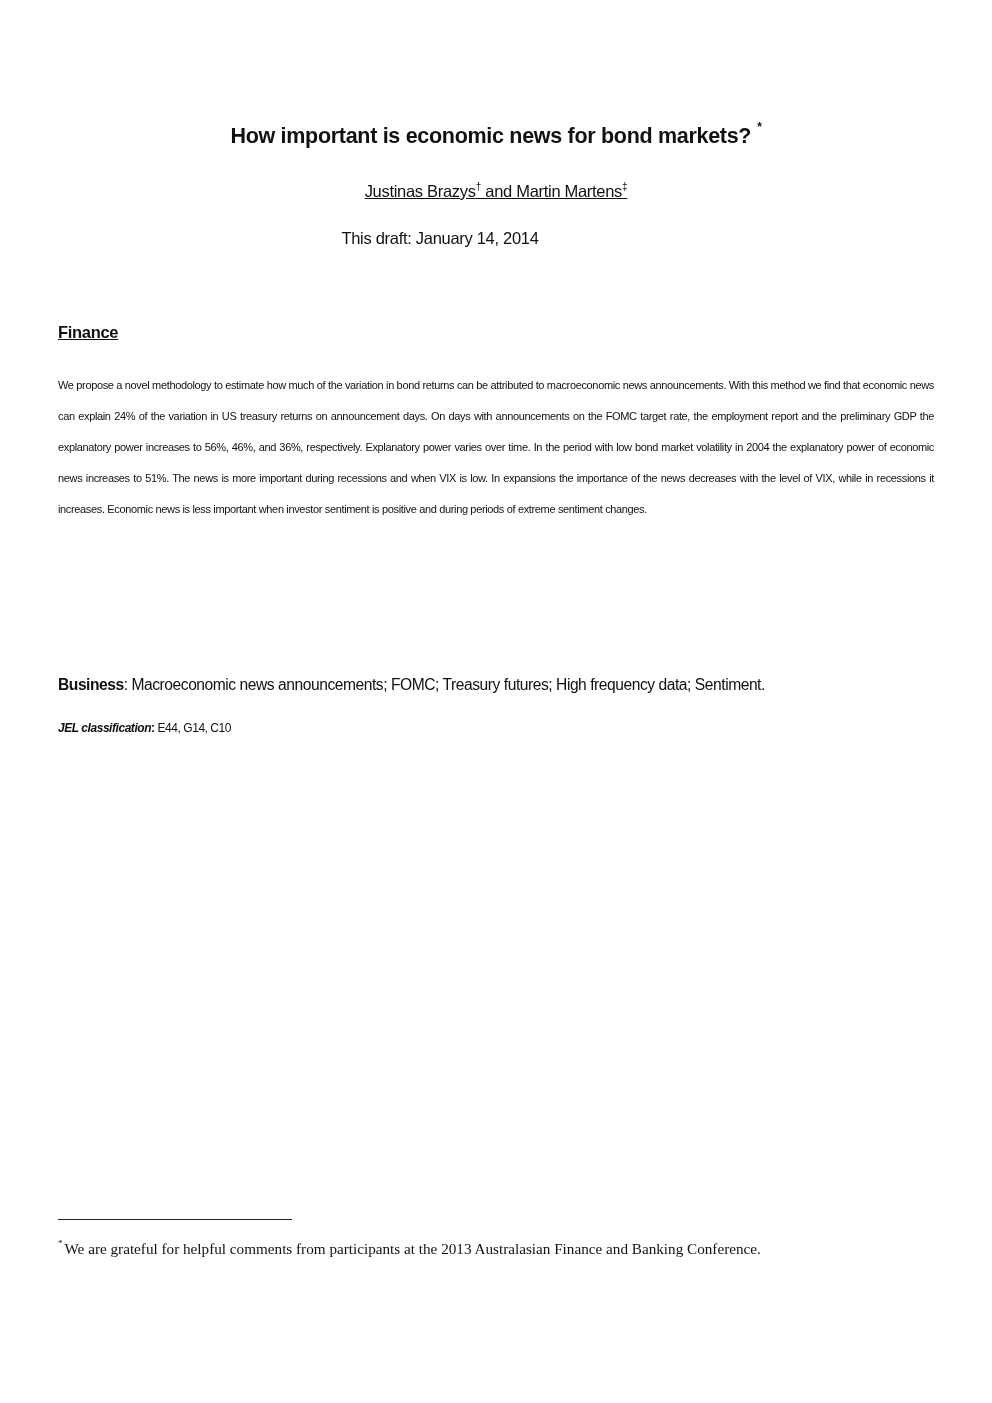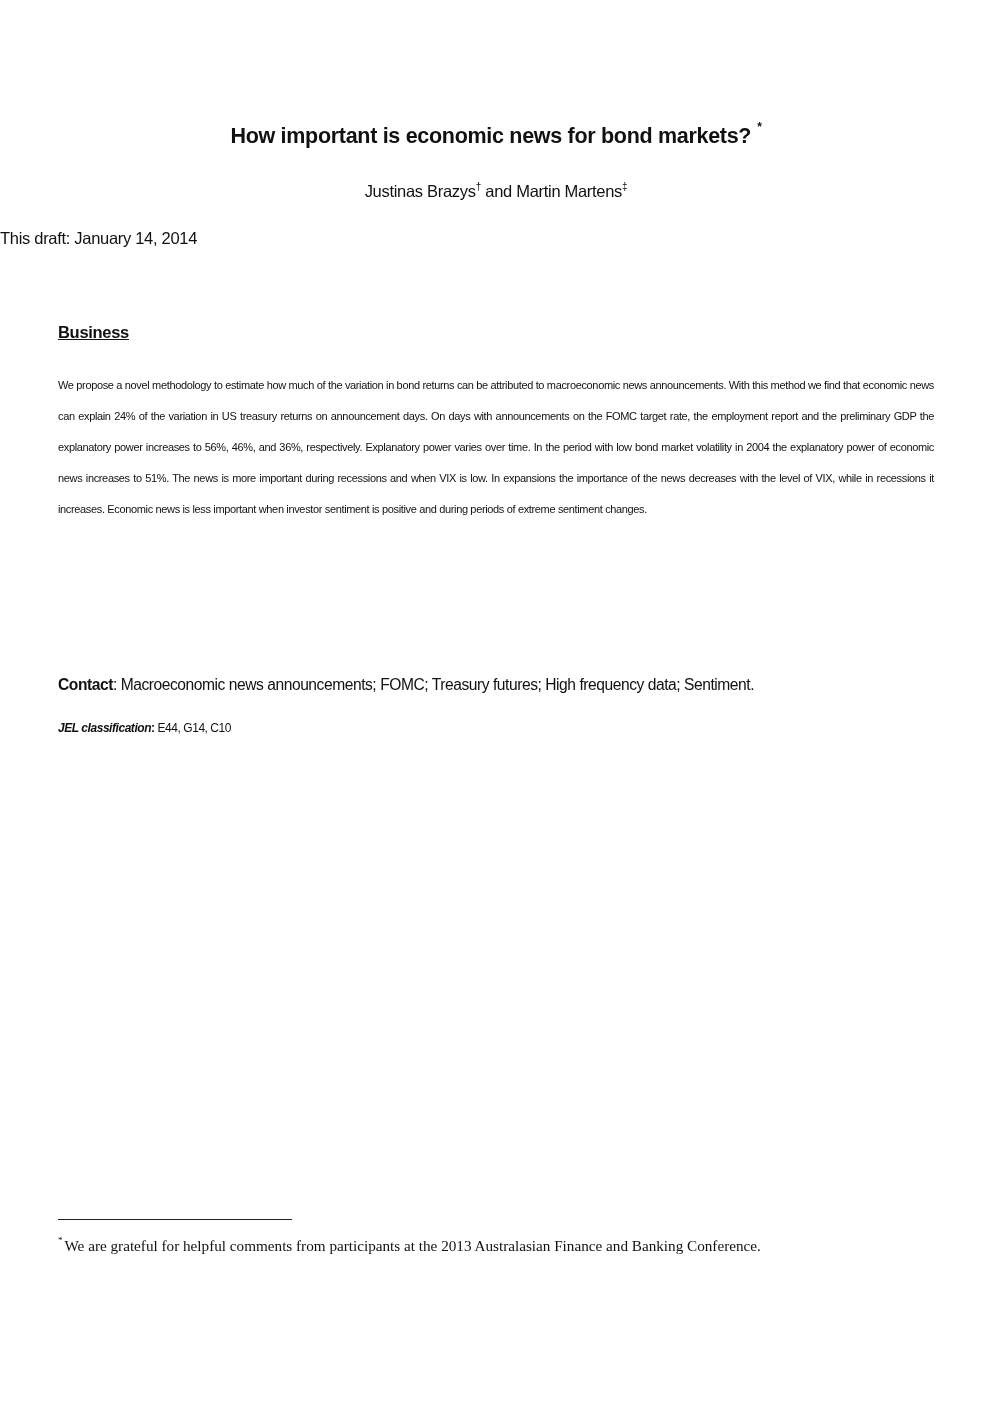--- a/index.html
+++ b/index.html
@@ -4,60 +4,60 @@
 <style>
   html, body { margin: 0; padding: 0; background: #ffffff; }
   body { width: 992px; height: 1403px; position: relative; overflow: hidden; color: #111; }
   .page { position: absolute; left: 0; top: 0; width: 992px; height: 1403px; padding-left: 40px; }
   .sans { font-family: "Liberation Sans", "DejaVu Sans", sans-serif; }
   .serif { font-family: "Liberation Serif", "DejaVu Serif", serif; }
 
   .title { position: absolute; left: 0; width: 992px; top: 124px; text-align: center;
            font-size: 21.5px; font-weight: bold; letter-spacing: -0.3px; }
   .title sup { font-size: 12px; position: relative; top: -4px; margin-left: 6px; }
-  .authors { position: absolute; left: 0; width: 992px; top: 181px; text-align: center; font-size: 16.5px; letter-spacing: -0.3px; }
+  .authors { position: absolute; left: 0; width: 992px; top: 181px; text-align: center; font-size: 16.5px; letter-spacing: -0.3px; text-decoration: underline; }
   .authors sup { font-size: 10px; }
-  .draft { position: absolute; left: 0; width: 880px; top: 229px; text-align: left; font-size: 16.5px; letter-spacing: -0.3px; }
+  .draft { position: absolute; left: 0; width: 880px; top: 229px; text-align: center; font-size: 16.5px; letter-spacing: -0.3px; }
 
   .abstract-heading { position: absolute; left: 58px; top: 323px; font-size: 16.5px; font-weight: bold; text-decoration: underline; letter-spacing: -0.3px; }
   .abstract-body { position: absolute; left: 58px; top: 370px; width: 876px; font-size: 11px; line-height: 31px;
                    text-align: justify; letter-spacing: -0.35px; word-spacing: 0px; }
 
   .keywords { position: absolute; left: 58px; top: 676px; font-size: 15.6px; letter-spacing: -0.45px; }
   .jel { position: absolute; left: 58px; top: 721px; font-size: 12px; letter-spacing: -0.45px; }
   .bold { font-weight: bold; }
   .bolditalic { font-weight: bold; font-style: italic; }
 
   .footnote-rule { position: absolute; left: 58px; top: 1219px; width: 234px; height: 0; border-top: 1px solid #222; }
-  .footnotes { position: absolute; left: 58px; top: 1232px; width: 876px; font-size: 15.2px; line-height: 20px; }
+  .footnotes { position: absolute; left: 58px; top: 1232px; width: 876px; font-size: 15.2px; line-height: 27px; }
   .fn { text-align: justify; }
   .fn sup { font-size: 9px; position: relative; top: -2px; margin-right: 2px; }
 </style>
 </head>
 <body>
 
 <div class="page">
 
   <div class="title sans">
     <span>How important is economic news for bond markets?</span><sup>*</sup>
   </div>
 
   <div class="authors sans">
     <span>Justinas Brazys</span><sup>†</sup>
     <span>and</span>
     <span>Martin Martens</span><sup>‡</sup>
   </div>
 
   <div class="draft sans">This draft: January 14, 2014</div>
 
-  <div class="abstract-heading sans">Business</div>
+  <div class="abstract-heading sans">Finance</div>
   <div class="abstract-body sans">We propose a novel methodology to estimate how much of the variation in bond returns can be attributed to macroeconomic news announcements. With this method we find that economic news can explain 24% of the variation in US treasury returns on announcement days. On days with announcements on the FOMC target rate, the employment report and the preliminary GDP the explanatory power increases to 56%, 46%, and 36%, respectively. Explanatory power varies over time. In the period with low bond market volatility in 2004 the explanatory power of economic news increases to 51%. The news is more important during recessions and when VIX is low. In expansions the importance of the news decreases with the level of VIX, while in recessions it increases. Economic news is less important when investor sentiment is positive and during periods of extreme sentiment changes.</div>
 
   <div class="keywords sans">
-    <span class="bold">Contact</span><span>: </span><span>Macroeconomic news announcements; FOMC; Treasury futures; High frequency data; Sentiment.</span>
+    <span class="bold">Business</span><span>: </span><span>Macroeconomic news announcements; FOMC; Treasury futures; High frequency data; Sentiment.</span>
   </div>
 
   <div class="jel sans">
     <span class="bolditalic">JEL classification</span><span class="bold">: </span><span>E44, G14, C10</span>
   </div>
 
   <div class="footnote-rule"></div>
 
   <div class="footnotes serif">
     <div class="fn">

